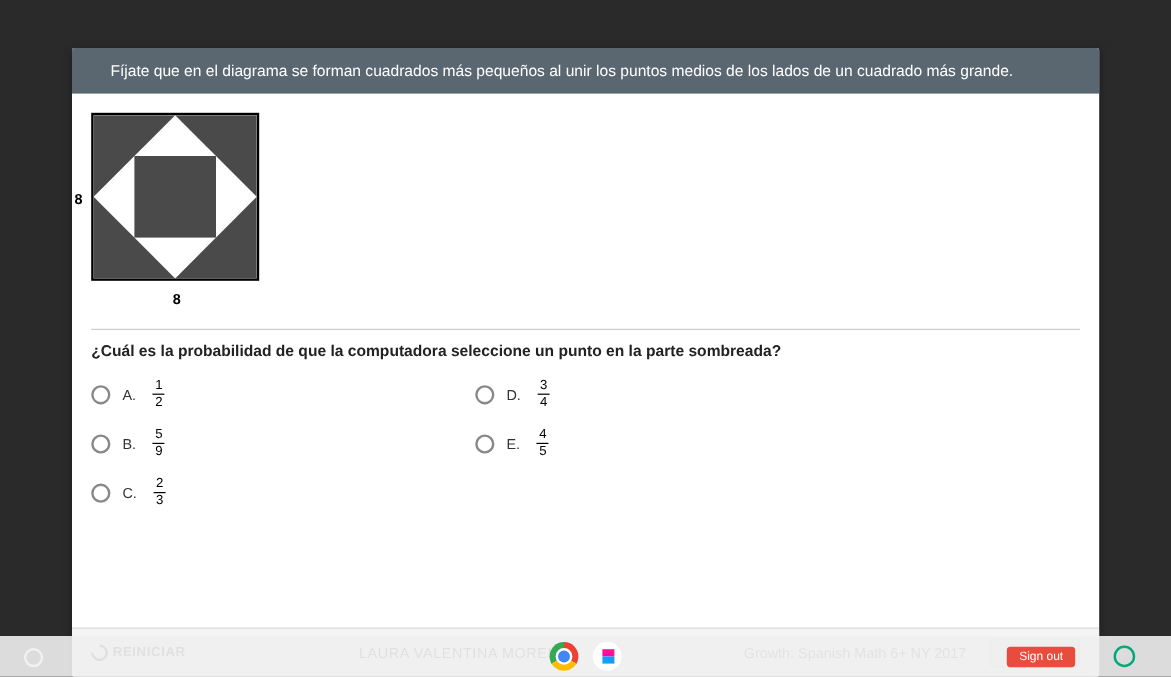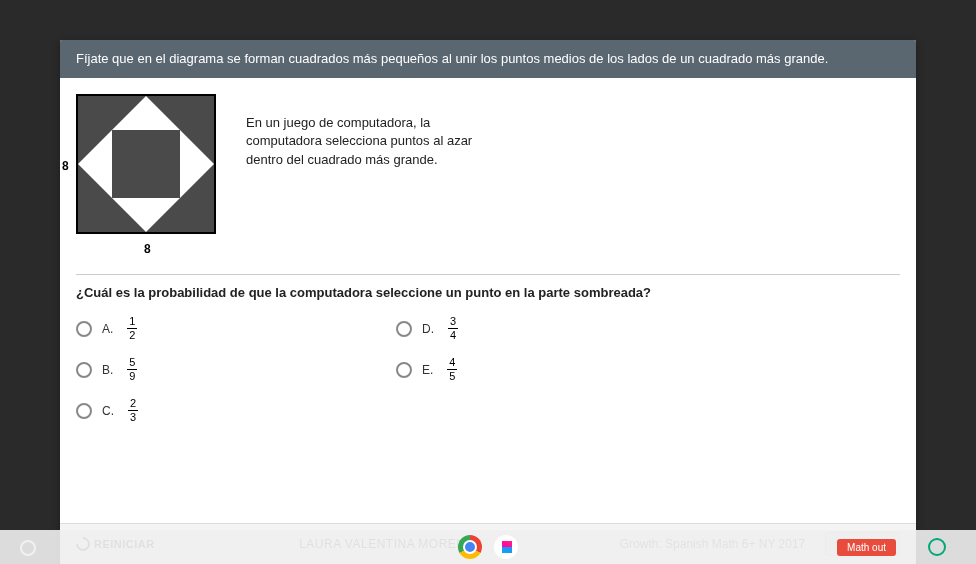--- a/index.html
+++ b/index.html
@@ -19,21 +19,21 @@
       border-radius: 2px;
       box-shadow: 0 2px 8px rgba(0,0,0,0.3);
       flex: 1;
       display: flex;
       flex-direction: column;
       overflow: hidden;
     }
     .instruction-bar {
       background: #5a6670;
       color: #fff;
-      padding: 10px 16px;
+      padding: 10px 32px;
       font-size: 13px;
       line-height: 1.4;
     }
     .content-area {
       padding: 16px;
       flex: 1;
       display: flex;
       flex-direction: column;
     }
     .problem-row {
@@ -252,21 +252,20 @@
     <div class="problem-row">
       <div class="diagram-box">
         <span class="side-label-left">8</span>
         <svg class="diagram-svg" viewBox="0 0 100 100">
           <rect x="0" y="0" width="100" height="100" fill="#4a4a4a"></rect>
           <polygon points="50,0 100,50 50,100 0,50" fill="#ffffff"></polygon>
           <rect x="25" y="25" width="50" height="50" fill="#4a4a4a"></rect>
         </svg>
         <span class="side-label-bottom">8</span>
       </div>
-      <div class="problem-text">En un juego de computadora, la computadora selecciona puntos al azar dentro del cuadrado más grande.</div>
     </div>
 
     <div class="divider"></div>
 
     <div class="question-text">¿Cuál es la probabilidad de que la computadora seleccione un punto en la parte sombreada?</div>
 
     <div class="answers">
       <div class="answer">
         <span class="radio"></span>
         <span class="answer-letter">A.</span>
@@ -319,15 +318,15 @@
     <div class="assessment">Growth: Spanish Math 6+ NY 2017</div>
     <div class="pregunta-btn">Pregunta</div>
   </div>
 </div>
 
 <div class="launcher"></div>
 
 <div class="taskbar">
   <div class="task-icon task-chrome"></div>
   <div class="task-icon task-play"></div>
-  <div class="signout-btn">Math out</div>
+  <div class="signout-btn">Sign out</div>
   <div class="power-icon"></div>
 </div>
 
 </body></html>

